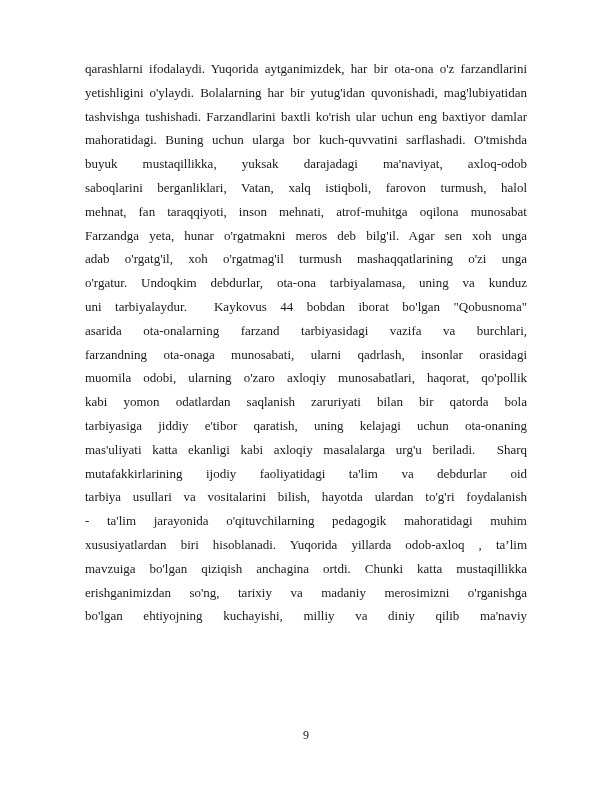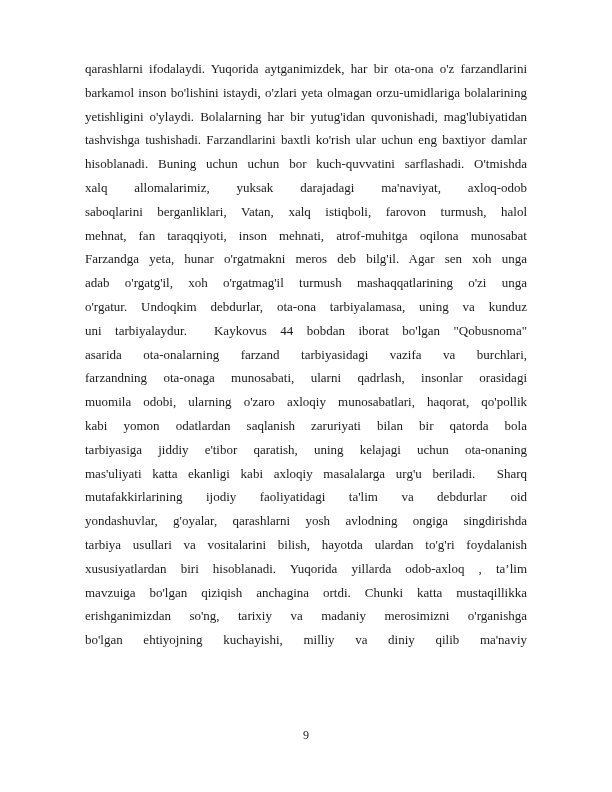--- a/index.html
+++ b/index.html
@@ -42,39 +42,38 @@
     line-height: 14px;
     color: #1a1a1a;
   }
 </style>
 </head>
 <body>
 
 <div class="page">
   <div class="text-block">
       <div class="line">qarashlarni ifodalaydi. Yuqorida aytganimizdek, har bir ota-ona o'z farzandlarini</div>
-      <div class="line">barkamol inson bo'lishini istaydi, o'zlari yeta olmagan orzu-umidlariga bolalarining</div>
       <div class="line">yetishligini o'ylaydi. Bolalarning har bir yutug'idan quvonishadi, mag'lubiyatidan</div>
       <div class="line">tashvishga tushishadi. Farzandlarini baxtli ko'rish ular uchun eng baxtiyor damlar</div>
-      <div class="line">hisoblanadi. Buning uchun uchun bor kuch-quvvatini sarflashadi. O'tmishda</div>
-      <div class="line">xalq allomalarimiz, yuksak darajadagi ma'naviyat, axloq-odob</div>
+      <div class="line">mahoratidagi. Buning uchun ularga bor kuch-quvvatini sarflashadi. O'tmishda</div>
+      <div class="line">buyuk mustaqillikka, yuksak darajadagi ma'naviyat, axloq-odob</div>
       <div class="line">saboqlarini berganliklari, Vatan, xalq istiqboli, farovon turmush, halol</div>
       <div class="line">mehnat, fan taraqqiyoti, inson mehnati, atrof-muhitga oqilona munosabat</div>
       <div class="line">Farzandga yeta, hunar o'rgatmakni meros deb bilg'il. Agar sen xoh unga</div>
       <div class="line">adab o'rgatg'il, xoh o'rgatmag'il turmush mashaqqatlarining o'zi unga</div>
       <div class="line">o'rgatur. Undoqkim debdurlar, ota-ona tarbiyalamasa, uning va kunduz</div>
       <div class="line">uni tarbiyalaydur.&nbsp; Kaykovus 44 bobdan iborat bo'lgan "Qobusnoma"</div>
       <div class="line">asarida ota-onalarning farzand tarbiyasidagi vazifa va burchlari,</div>
       <div class="line">farzandning ota-onaga munosabati, ularni qadrlash, insonlar orasidagi</div>
       <div class="line">muomila odobi, ularning o'zaro axloqiy munosabatlari, haqorat, qo'pollik</div>
       <div class="line">kabi yomon odatlardan saqlanish zaruriyati bilan bir qatorda bola</div>
       <div class="line">tarbiyasiga jiddiy e'tibor qaratish, uning kelajagi uchun ota-onaning</div>
       <div class="line">mas'uliyati katta ekanligi kabi axloqiy masalalarga urg'u beriladi.&nbsp; Sharq</div>
       <div class="line">mutafakkirlarining ijodiy faoliyatidagi ta'lim va debdurlar oid</div>
-      <div class="line">yondashuvlar, g'oyalar, qarashlarni yosh avlodning ongiga singdirishda</div>
       <div class="line">tarbiya usullari va vositalarini bilish, hayotda ulardan to'g'ri foydalanish</div>
+      <div class="line">- ta'lim jarayonida o'qituvchilarning pedagogik mahoratidagi muhim</div>
       <div class="line">xususiyatlardan biri hisoblanadi. Yuqorida yillarda odob-axloq , ta’lim</div>
       <div class="line">mavzuiga bo'lgan qiziqish anchagina ortdi. Chunki katta mustaqillikka</div>
       <div class="line">erishganimizdan so'ng, tarixiy va madaniy merosimizni o'rganishga</div>
       <div class="line">bo'lgan ehtiyojning kuchayishi, milliy va diniy qilib ma'naviy</div>
     </div>
   <div class="page-number">9</div>
 </div>
 
 </body></html>

